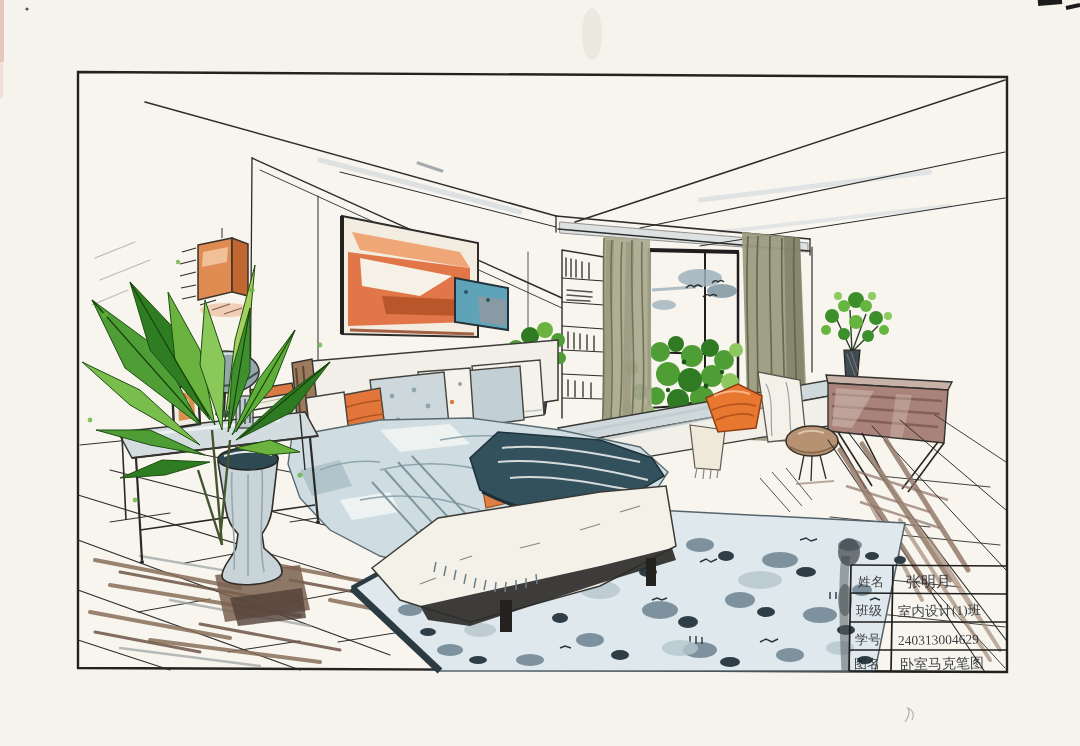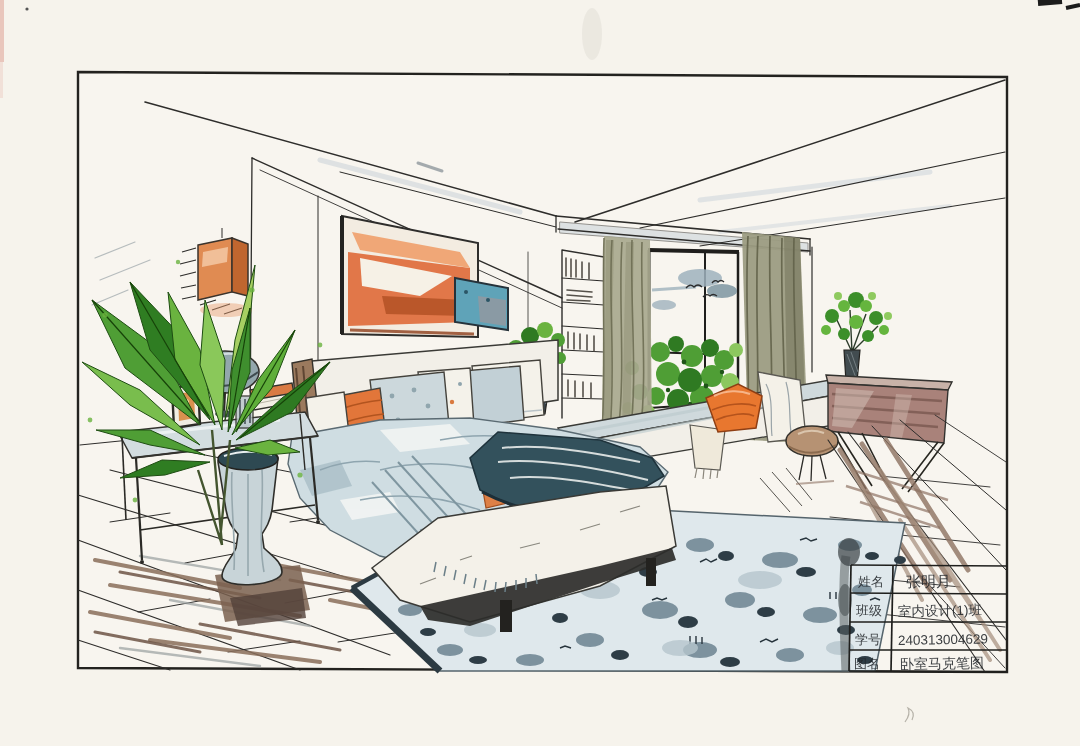--- a/index.html
+++ b/index.html
@@ -1,17 +1,17 @@
 <!DOCTYPE html>
 <html><head>
 <meta charset="utf-8">
 <style>
   html,body{margin:0;padding:0;background:#e9e6df;}
   .sheet{position:relative;width:1080px;height:746px;background:#f6f3ec;overflow:hidden;
-         font-family:Liberation Sans, sans-serif;}
+         font-family:Liberation Serif, serif;}
   svg{position:absolute;left:0;top:0;display:block;}
   .ink{stroke:#2e2d2b;fill:none;stroke-linecap:round;}
   .hand{fill:#23272b;opacity:.88;}
 </style>
 </head>
 <body>
 
 <div class="sheet">
 <svg viewBox="0 0 1080 746" width="1080" height="746">
 

